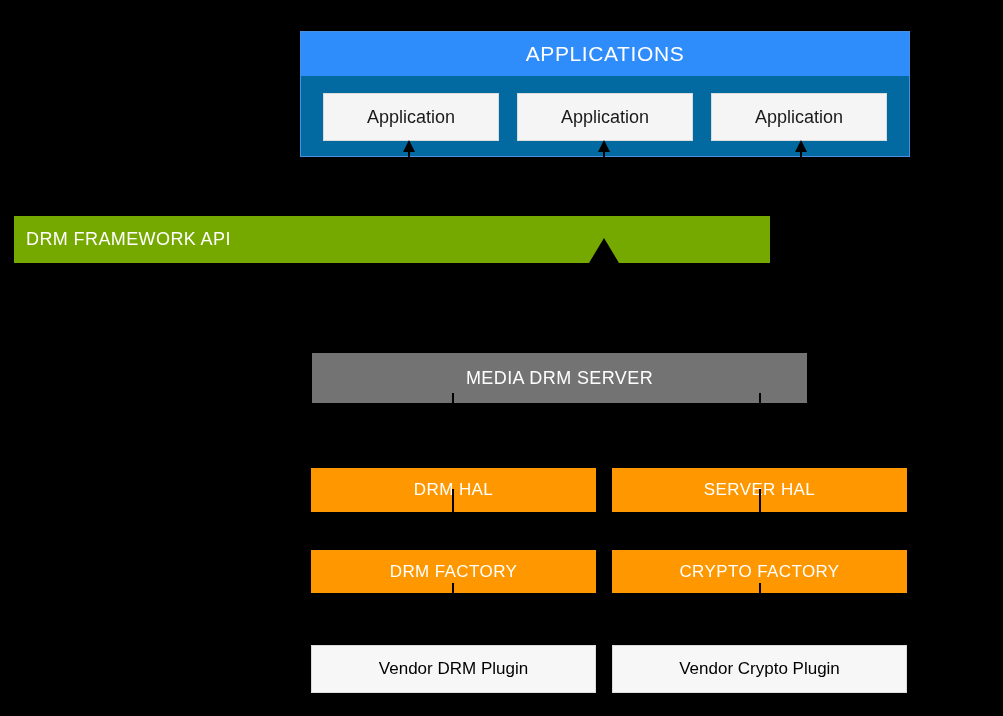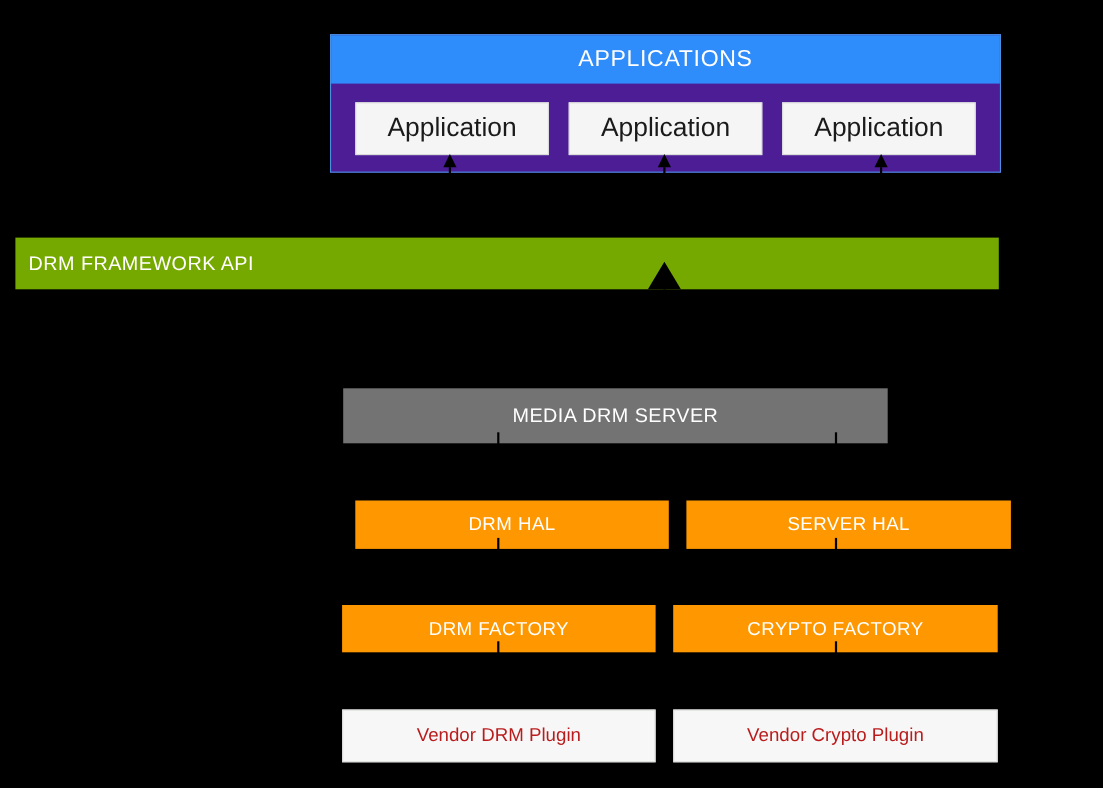--- a/index.html
+++ b/index.html
@@ -20,21 +20,21 @@
     background: #000000;
   }
 
   
   .apps-panel {
     position: absolute;
     left: 300px;
     top: 31px;
     width: 610px;
     height: 126px;
-    background: #4c1d95;
+    background: #0369a1;
     border: 1px solid #4a90e2;
     box-sizing: border-box;
   }
   .apps-header {
     position: absolute;
     left: 0;
     top: 0;
     width: 100%;
     height: 44px;
     background: #2f8cfb;
@@ -59,30 +59,30 @@
   }
   .app-box {
     width: 176px;
     height: 48px;
     background: #f5f5f5;
     border: 1px solid #d9dcd9;
     box-sizing: border-box;
     display: flex;
     align-items: center;
     justify-content: center;
-    font-size: 24px;
+    font-size: 18px;
     color: #1a1a1a;
   }
 
   
   .framework-bar {
     position: absolute;
     left: 14px;
     top: 216px;
-    width: 894px;
+    width: 756px;
     height: 47px;
     background: #76a900;
     display: flex;
     align-items: center;
   }
   .framework-label {
     color: #ffffff;
     font-size: 18px;
     letter-spacing: 0.4px;
     padding-left: 12px;
@@ -114,28 +114,28 @@
   }
   .cell-orange {
     background: #ff9800;
     color: #ffffff;
     font-size: 17px;
     letter-spacing: 0.4px;
   }
   .cell-plugin {
     background: #f7f7f7;
     border: 1px solid #d9dcd9;
-    color: #b91c1c;
+    color: #000000;
     font-size: 17px;
   }
 
   .col-left  { left: 311px; width: 285px; }
   .col-right { left: 612px; width: 295px; }
 
-  .row-hal     { top: 455px;  height: 44px; margin-left: 12px; }
+  .row-hal     { top: 468px;  height: 44px; }
   .row-factory { top: 550px;  height: 43px; }
   .row-plugin  { top: 645px;  height: 48px; }
 
   
   .arrow-up, .arrow-down {
     position: absolute;
     width: 0;
     height: 0;
     border-left: 6px solid transparent;
     border-right: 6px solid transparent;

